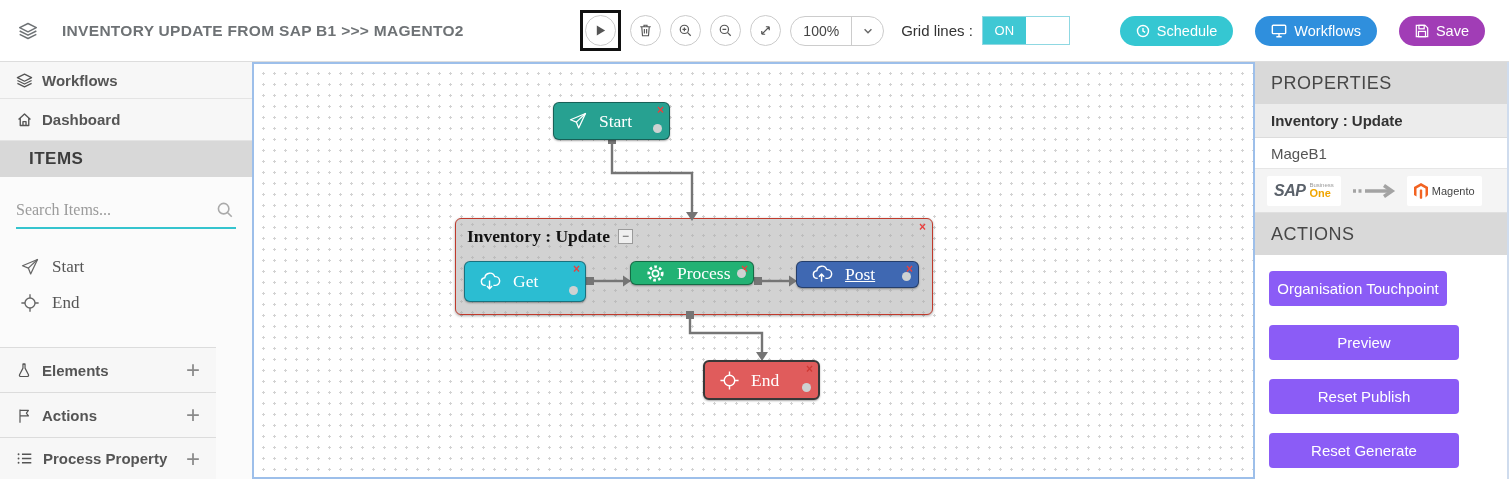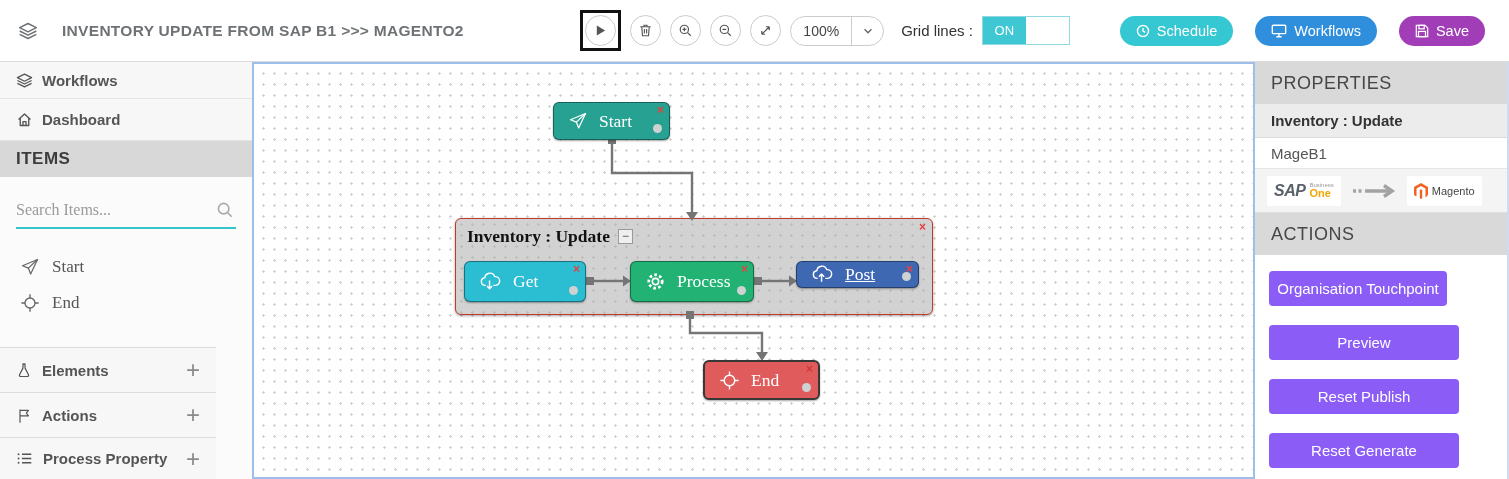--- a/index.html
+++ b/index.html
@@ -33,21 +33,21 @@
   .btn-schedule { background:#35c7d2; }
   .btn-snapshot { background:#2f8fdd; }
   .btn-save { background:#a13db6; }
 
   
   .sidebar { position:absolute; left:0; top:62px; width:252px; height:417px; background:#fbfbfb; }
   .side-row { display:flex; align-items:center; gap:9px; padding-left:16px; border-bottom:1px solid #e4e4e4;
               color:#555; font-weight:bold; font-size:15px; background:#f7f7f7; cursor:pointer; }
   .row-dashboard { height:42px; }
   .row-workflows { height:37px; }
-  .items-header { height:36px; display:flex; align-items:center; padding-left:16px; background:#d8d8d8;
+  .items-header { height:36px; display:flex; align-items:center; padding-left:29px; background:#d8d8d8;
                   color:#3c3c3c; font-size:17px; font-weight:bold; letter-spacing:.5px; }
   .search-wrap { margin:16px 16px 0 16px; position:relative; border-bottom:2px solid #35c4ce; height:36px;
                  display:flex; align-items:center; }
   .search-input { border:none; outline:none; background:transparent; width:100%; height:100%;
                   font-family:"Liberation Serif", serif; font-size:16px; color:#555; padding-right:28px; }
   .search-input::placeholder { color:#9b9b9b; }
   .search-icon { position:absolute; right:2px; top:8px; color:#aaa; }
   .palette { margin-top:20px; }
   .palette-item { display:flex; align-items:center; gap:12px; padding:8px 0 8px 20px; cursor:grab;
                   font-family:"Liberation Serif", serif; font-size:17px; color:#555; }
@@ -69,21 +69,21 @@
   .node { position:absolute; z-index:3; border-radius:6px; display:flex; align-items:center; gap:11px;
           padding-left:14px; color:#fff; font-family:"Liberation Serif", serif; font-size:17.5px;
           border:1px solid rgba(0,0,0,.4); box-shadow:0 1px 2px rgba(0,0,0,.35); cursor:move; }
   .node .icon { color:#fff; }
   .node-close { position:absolute; top:0px; right:5px; font-size:12px; font-weight:bold; color:#e8403f;
                 font-family:"Liberation Sans", sans-serif; cursor:pointer; line-height:1.3; }
   .node-port { position:absolute; right:7px; bottom:6px; width:9px; height:9px; border-radius:50%;
                background:#ced2d2; }
   .n-start   { left:299px; top:38px;  width:117px; height:38px; background:#27a191; }
   .n-get     { left:210px; top:197px; width:122px; height:41px; background:#2bbdd2; }
-  .n-process { left:376px; top:197px; width:124px; height:41px; background:#22b274; }
+  .n-process { left:376px; top:197px; width:124px; height:24px; background:#22b274; }
   .n-post    { left:542px; top:197px; width:123px; height:27px; background:#3f68b2;text-decoration:underline; }
   .n-end     { left:449px; top:296px; width:117px; height:40px; background:#e05c5c; border:2px solid #383838; }
   .n-end .node-close { color:#cf3a35; }
 
   .group-box { position:absolute; left:201px; top:154px; width:478px; height:97px; z-index:1;
                background:#d2d2d2; border:1.5px solid #c0392b; border-radius:6px;
                box-shadow:0 1px 3px rgba(0,0,0,.35);
                background-image:radial-gradient(circle, #bdbdbd 1px, transparent 1.3px);
                background-size:11px 11px; }
   .group-title-row { display:flex; align-items:center; gap:8px; padding:7px 0 0 11px; }

